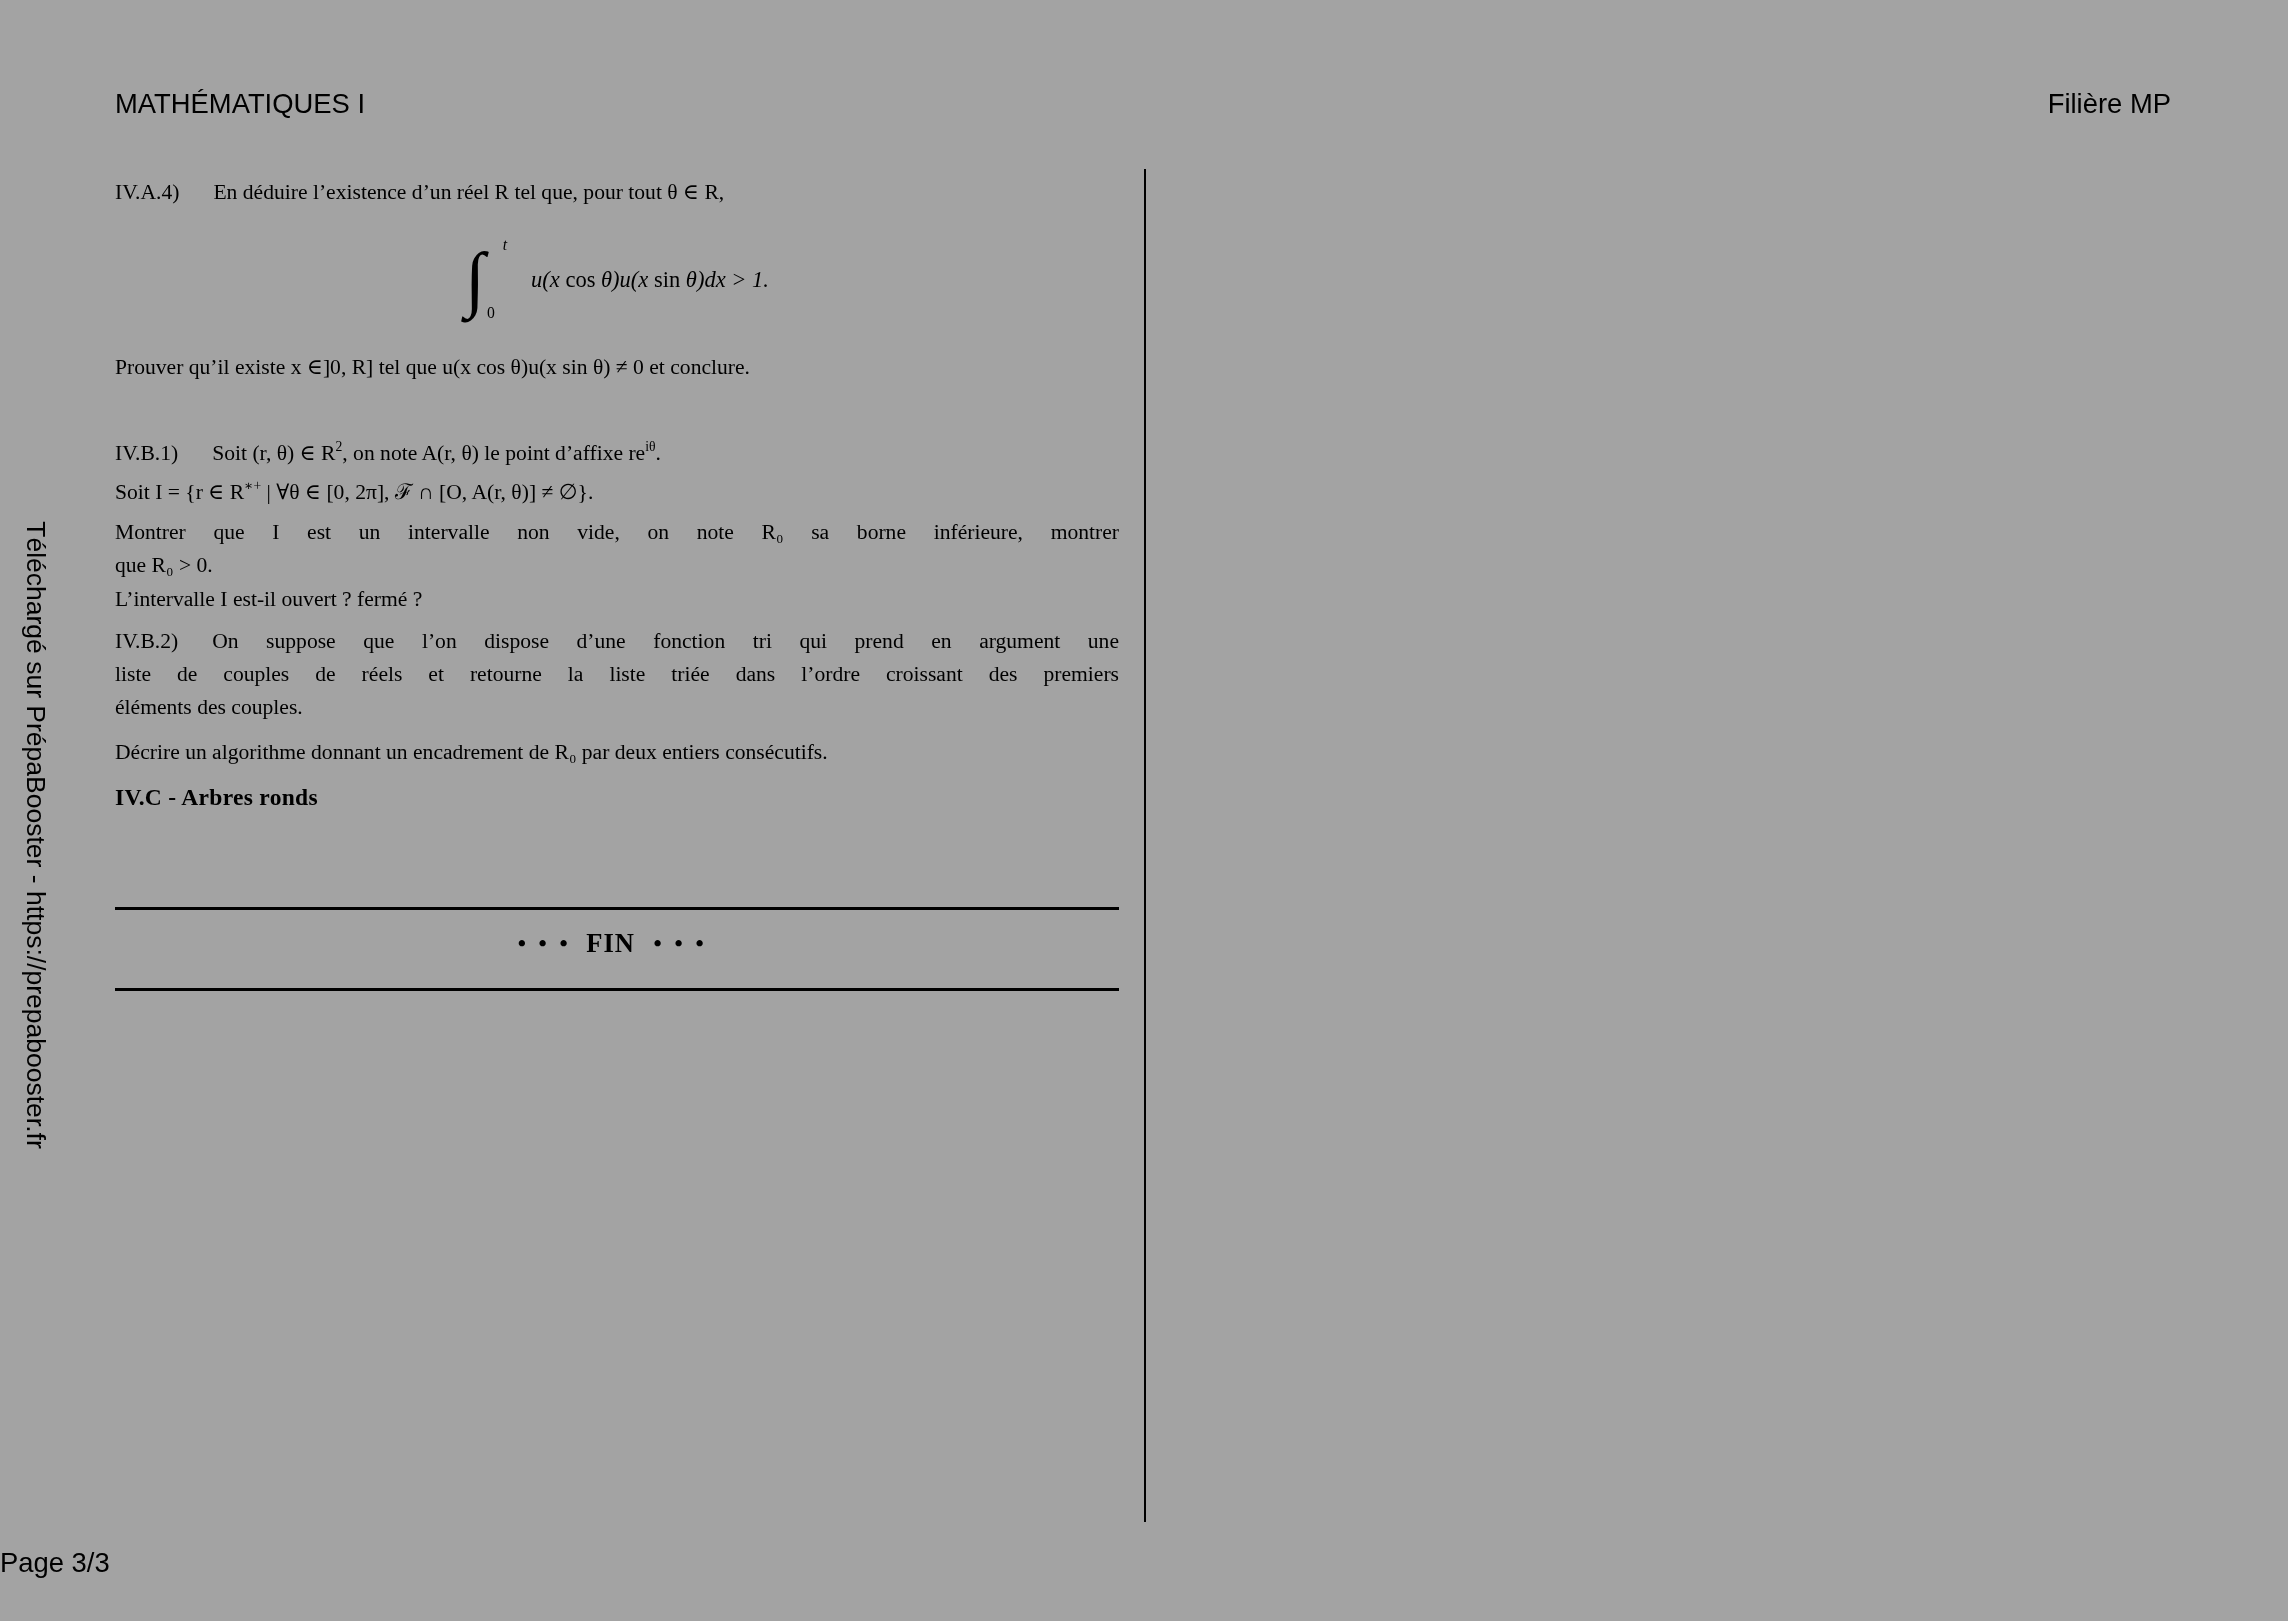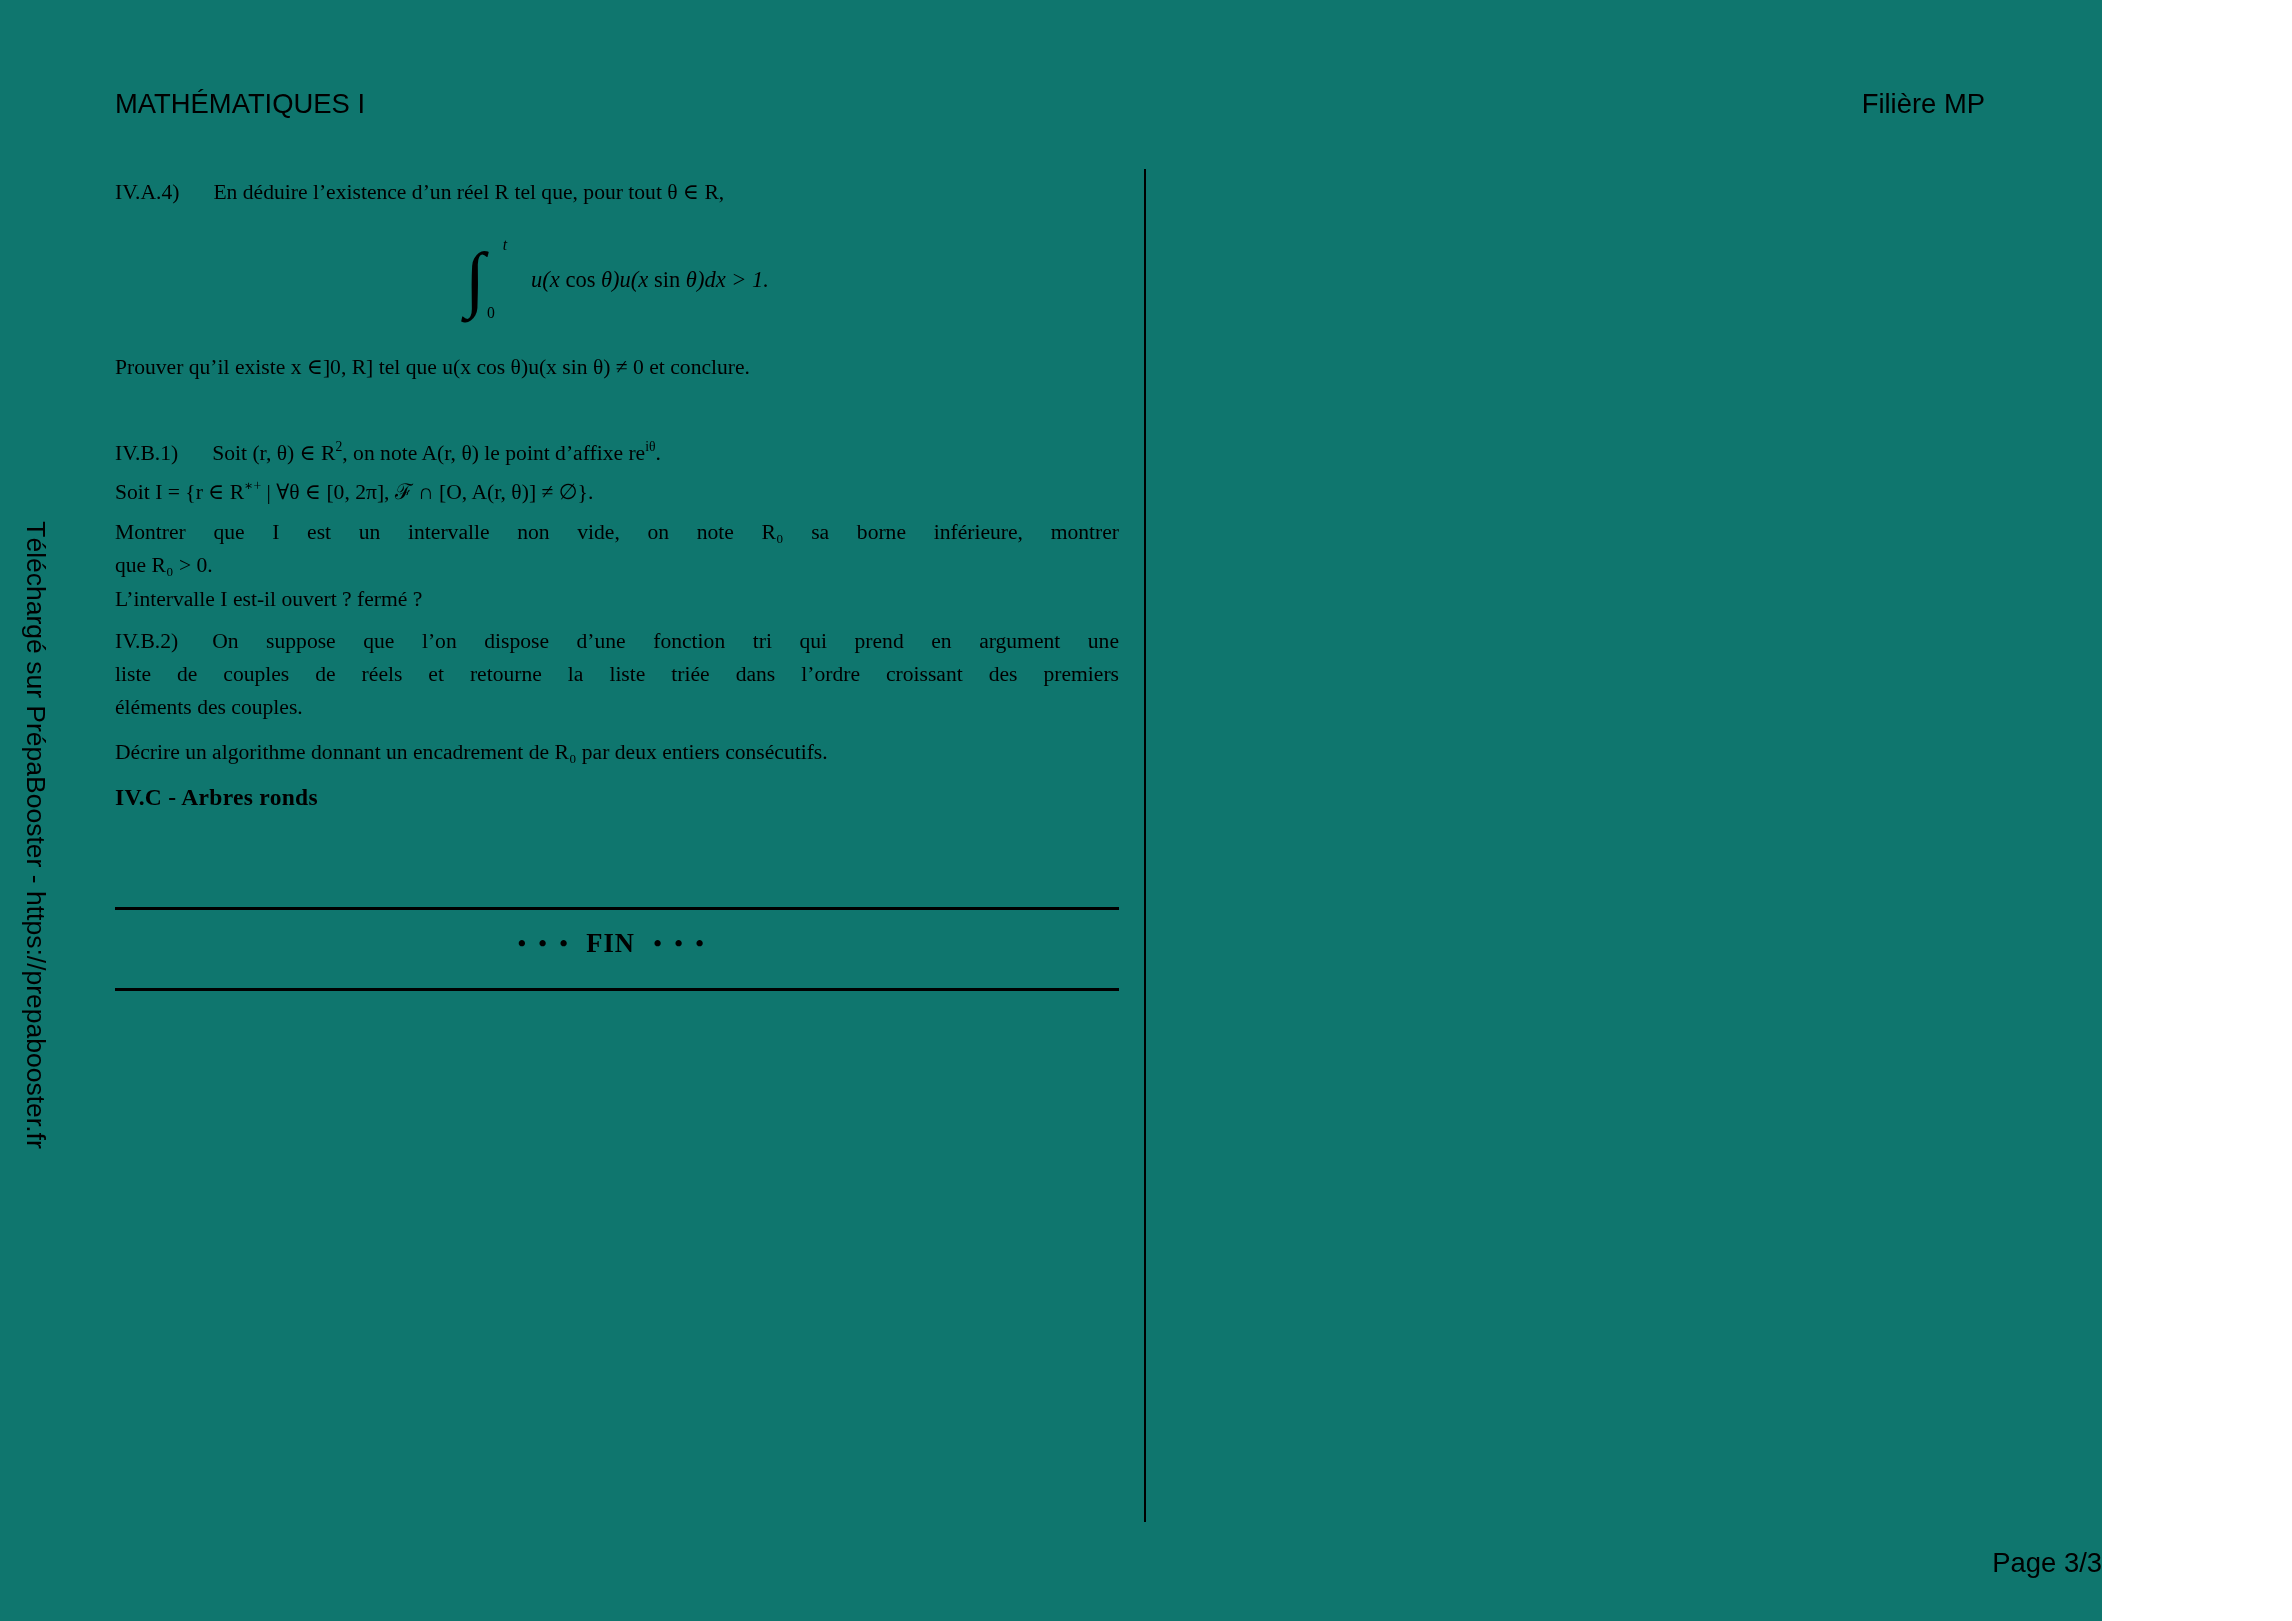--- a/index.html
+++ b/index.html
@@ -1,20 +1,20 @@
 <!DOCTYPE html>
 <html><head>
 <meta charset="utf-8">
 <style>
   html, body { margin: 0; padding: 0; background: #ffffff; }
   .page {
     position: relative;
-    width: 2102px;
+    width: 2288px;
     height: 1621px;
-    background: #0f766e;
+    background: #a3a3a3;
     overflow: hidden;
     color: #000000;
     font-family: "Liberation Serif", "DejaVu Serif", serif;
   }
   
   .hdr {
     position: absolute;
     top: 88px;
     font-family: "Liberation Sans", "DejaVu Sans", sans-serif;
     font-size: 27.4px;
@@ -109,21 +109,21 @@
   }
   .fin-bullets { font-size: 23.5px; letter-spacing: 12.7px; line-height: 37px; }
   .fin-bullets.left  { margin-right: 5.9px; }
   .fin-bullets.right { margin-left: 18.6px; letter-spacing: 12.7px; }
   .fin-label { font-size: 26.5px; letter-spacing: 1px; line-height: 37px; }
   
   .footer {
     position: absolute;
     left: 0; top: 1547px;
     width: 100%;
-    text-align: right;
+    text-align: left;
     font-family: "Liberation Sans", "DejaVu Sans", sans-serif;
     font-size: 27.4px;
     line-height: 31px;
   }
 </style>
 </head>
 <body>
 
 <div class="page">
 

